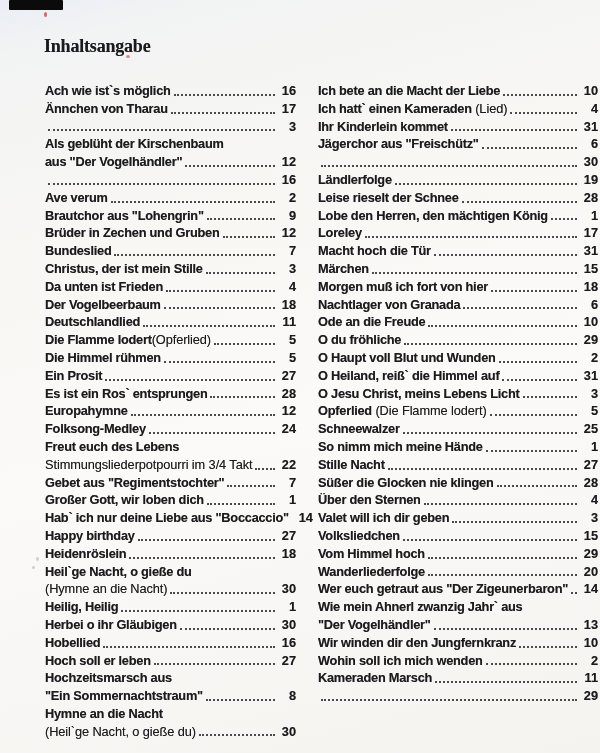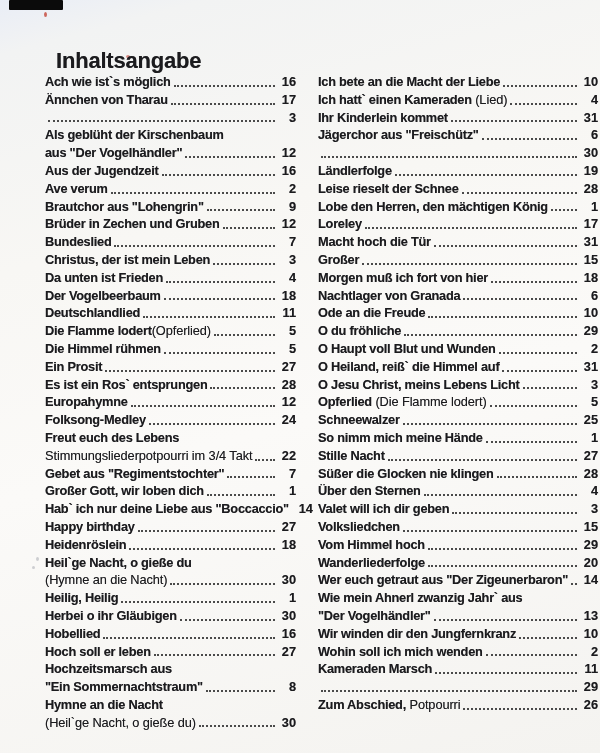--- a/index.html
+++ b/index.html
@@ -18,28 +18,29 @@
     background:var(--bar,#0b0b0b); border-radius:1px;
   }
   .speck { position:absolute; background:var(--speck,#c0392b); border-radius:50%; }
   .speck.s1 { left:44px; top:12px; width:3px; height:5px; opacity:.75; }
   .speck.s2 { left:126px; top:55px; width:4px; height:3px; opacity:.55; }
   .smudge { position:absolute; background:#8a8f98; border-radius:50%; opacity:.4; }
   .smudge.m1 { left:36px; top:557px; width:3px; height:4px; }
   .smudge.m2 { left:32px; top:566px; width:3px; height:3px; }
 
   h1#title {
-    position:absolute; left:44px; top:36px; margin:12px;
-    font-size:22px; font-weight:700; letter-spacing:-0.2px;
+    position:absolute; left:44px; top:36px; margin:0;
+    font-size:18px; font-weight:700; letter-spacing:-0.2px;
     color:var(--ink,#1b1b1e);
     text-shadow:0 0 0.5px rgba(20,20,25,.55);
+    font-family:Liberation Serif, serif;
   }
 
   .col {
-    position:absolute; top:73px;
+    position:absolute; top:82px;
     color:var(--ink,#1b1b1e);
     font-size:12.8px;
     text-shadow:0 0 0.4px rgba(20,20,25,.5);
   }
   .col.left  { left:45px;  width:251px; }
   .col.right { left:318px; width:280px; }
 
   .row {
     display:flex; align-items:baseline;
     height:17.8px; line-height:17.8px; white-space:nowrap;
@@ -84,21 +85,20 @@
       </div>
       <div class="row">
         <span class="t">Als geblüht der Kirschenbaum</span>
       </div>
       <div class="row">
         <span class="t">aus "Der Vogelhändler"</span>
         <span class="leader"></span>
         <span class="num">12</span>
       </div>
       <div class="row">
-        <span class="t">Aus der Jugendzeit</span>
         <span class="leader"></span>
         <span class="num">16</span>
       </div>
       <div class="row">
         <span class="t">Ave verum</span>
         <span class="leader"></span>
         <span class="num">2</span>
       </div>
       <div class="row">
         <span class="t">Brautchor aus "Lohengrin"</span>
@@ -109,21 +109,21 @@
         <span class="t">Brüder in Zechen und Gruben</span>
         <span class="leader"></span>
         <span class="num">12</span>
       </div>
       <div class="row">
         <span class="t">Bundeslied</span>
         <span class="leader"></span>
         <span class="num">7</span>
       </div>
       <div class="row">
-        <span class="t">Christus, der ist mein Leben</span>
+        <span class="t">Christus, der ist mein Stille</span>
         <span class="leader"></span>
         <span class="num">3</span>
       </div>
       <div class="row">
         <span class="t">Da unten ist Frieden</span>
         <span class="leader"></span>
         <span class="num">4</span>
       </div>
       <div class="row">
         <span class="t">Der Vogelbeerbaum</span>
@@ -287,21 +287,21 @@
         <span class="t">Loreley</span>
         <span class="leader"></span>
         <span class="num">17</span>
       </div>
       <div class="row">
         <span class="t">Macht hoch die Tür</span>
         <span class="leader"></span>
         <span class="num">31</span>
       </div>
       <div class="row">
-        <span class="t">Großer</span>
+        <span class="t">Märchen</span>
         <span class="leader"></span>
         <span class="num">15</span>
       </div>
       <div class="row">
         <span class="t">Morgen muß ich fort von hier</span>
         <span class="leader"></span>
         <span class="num">18</span>
       </div>
       <div class="row">
         <span class="t">Nachtlager von Granada</span>
@@ -407,20 +407,15 @@
         <span class="num">2</span>
       </div>
       <div class="row">
         <span class="t">Kameraden Marsch</span>
         <span class="leader"></span>
         <span class="num">11</span>
       </div>
       <div class="row">
         <span class="leader"></span>
         <span class="num">29</span>
-      </div>
-      <div class="row">
-        <span class="t">Zum Abschied,<span class="light"> Potpourri</span></span>
-        <span class="leader"></span>
-        <span class="num">26</span>
       </div>
     </div>
 </div>
 
 </body></html>

